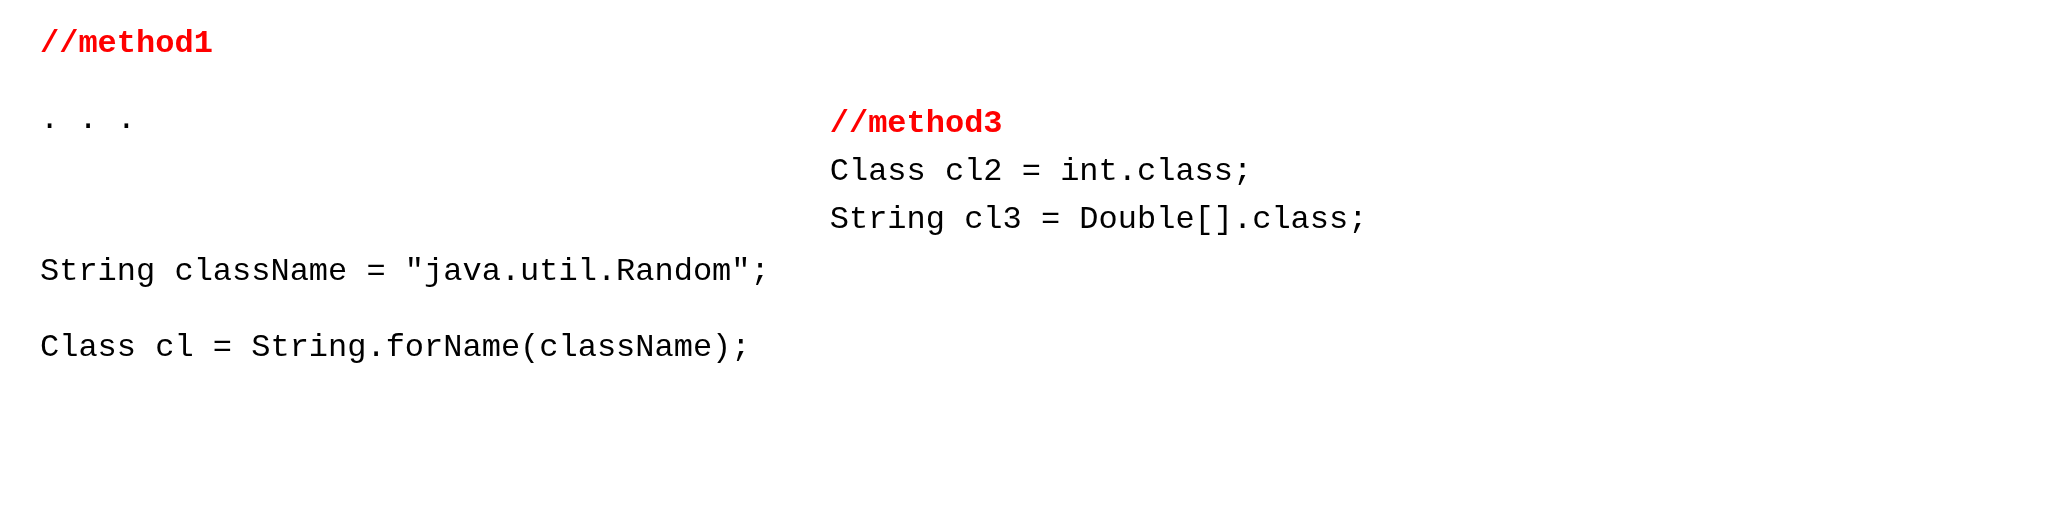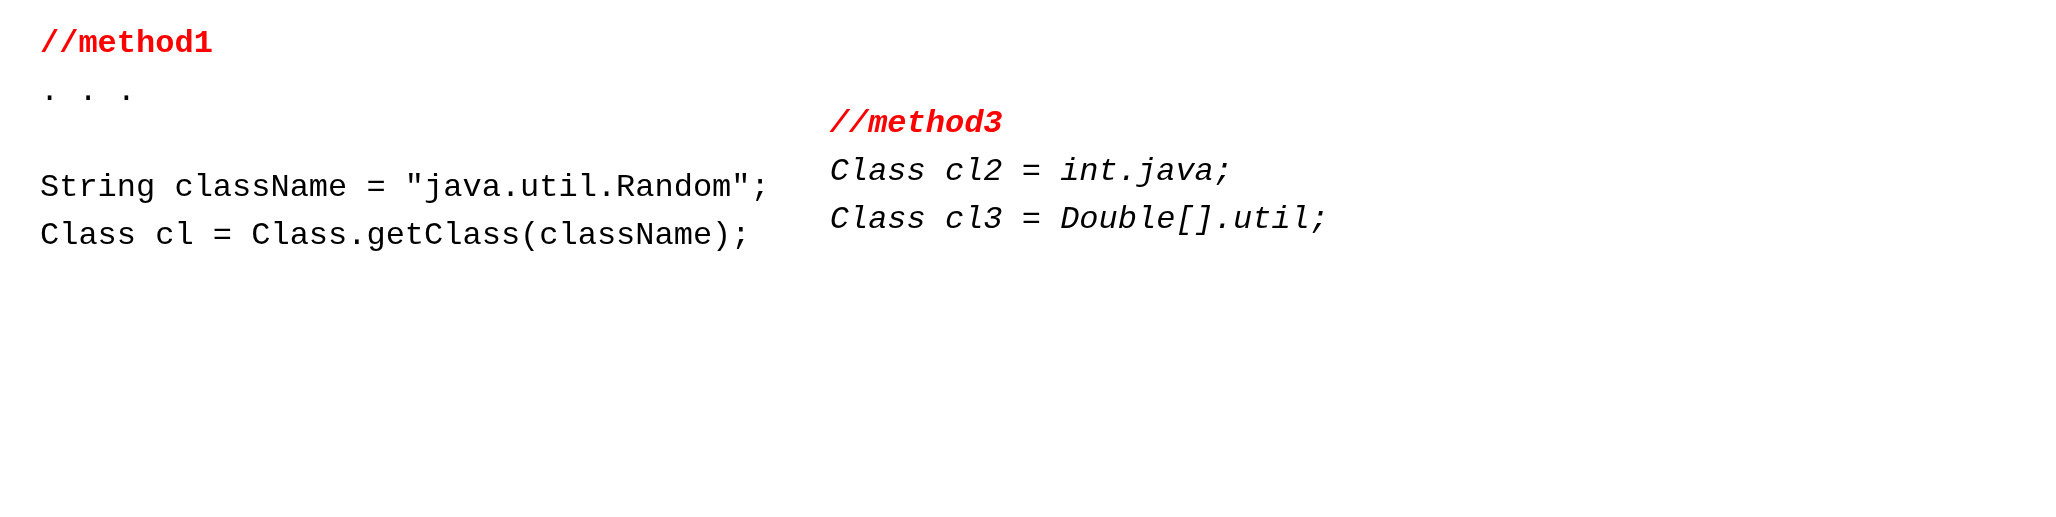--- a/index.html
+++ b/index.html
@@ -13,25 +13,25 @@
       gap: 60px;
       align-items: flex-start;
       white-space: pre;
     }
     .col {
       display: flex;
       flex-direction: column;
     }
     .left-col {
       flex: 0 0 auto;
+      gap: 28px;
     }
     .right-col {
       flex: 0 0 auto;
       padding-top: 80px;
-      font-style: italic;
     }
     .comment {
       color: #ff0000;
       font-weight: bold;
     }
     .code-line {
       line-height: 1.5;
     }
     .blank-line {
       height: 1.5em;
@@ -40,23 +40,23 @@
 </head>
 <body>
 
 
 
 <div class="col left-col">
   <div class="code-line comment">//method1</div>
   <div class="code-line">. . .</div>
   <div class="blank-line"></div>
   <div class="code-line">String className = "java.util.Random";</div>
-  <div class="code-line">Class cl = Class.getClass(className);</div>
+  <div class="code-line">Class cl = String.forName(className);</div>
 </div>
 
 <div class="col right-col">
   <div class="code-line comment">//method3</div>
-  <div class="code-line">Class cl2 = int.java;</div>
-  <div class="code-line">Class cl3 = Double[].util;</div>
+  <div class="code-line">Class cl2 = int.class;</div>
+  <div class="code-line">String cl3 = Double[].class;</div>
 </div>
 
 
 
 
 </body></html>

